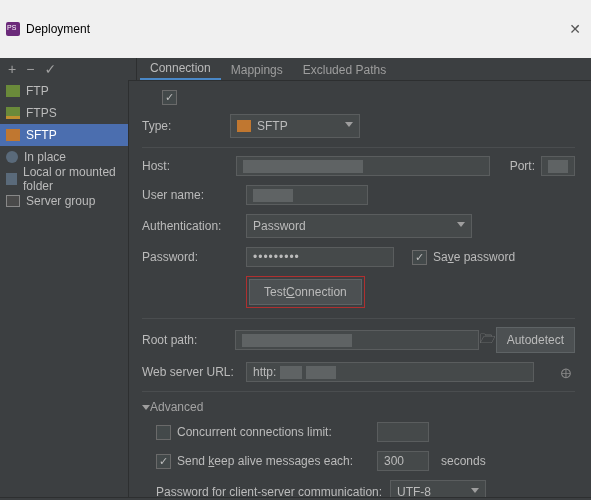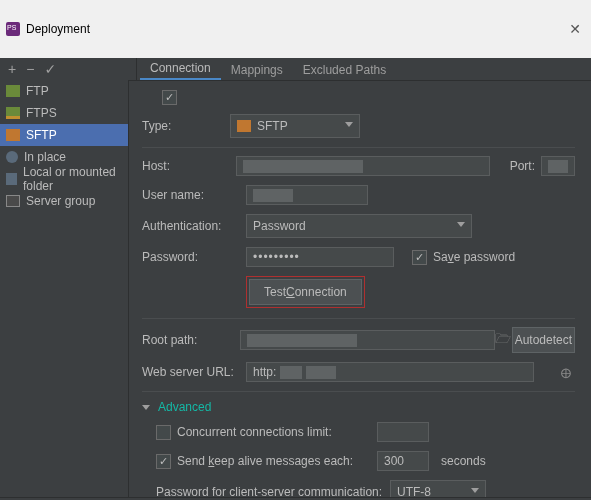--- a/index.html
+++ b/index.html
@@ -107,21 +107,21 @@
   .combo .cicon { width:14px;height:12px;background:#c07730;display:inline-block;margin-right:6px; }
   .redact { display:inline-block; height:13px; background:#5f6364; }
   .btn {
     background:#4c5052; border:1px solid #5e6365; color:#bbbbbb;
     height:24px; padding:0 14px; display:inline-flex; align-items:center; justify-content:center;
     font-size:12px;
   }
   .btn.primary { background:#365880; border:1px solid #4a6a93; color:#d8d8d8;}
   .test-btn-wrap { border:1px solid #b03030; padding:2px; display:inline-block; margin-left:104px;}
   .sep { height:1px; background:#4a4d4f; margin:6px 0 8px 0;}
-  .adv-head { display:flex; align-items:center; gap:8px; color:#14b8a6; margin-bottom:8px;}
+  .adv-head { display:flex; align-items:center; gap:0; color:#a3a3a3; margin-bottom:8px;}
   .adv-head .tri {
     width:0;height:0;border-left:4px solid transparent;border-right:4px solid transparent;border-top:5px solid #9e9e9e;
     display:inline-block;
   }
   .browse-icon, .globe-icon {
     width:18px;height:18px;display:inline-flex;align-items:center;justify-content:center;color:#8a8a8a;font-size:13px;
   }
   .footer {
     position:absolute; left:0; right:0; bottom:0; height:34px;
     border-top:1px solid #2d2f30;
@@ -248,21 +248,21 @@
 
     <div class="sep"></div>
 
     <div class="row">
       <span class="label2">Root path:</span>
       <div class="textfield" style="width:270px;display:flex;align-items:center;">
         <span class="redact" style="width:110px;"></span>
       </div>
       <span class="browse-icon">🗁</span>
       <span style="flex:1"></span>
-      <span class="btn" style="padding:0 2px;">Autodetect</span>
+      <span class="btn" style="padding:0 10px;">Autodetect</span>
     </div>
 
     <div class="row">
       <span class="label2">Web server URL:</span>
       <div class="textfield" style="width:288px;display:flex;align-items:center;gap:4px;">
         <span>http:</span>
         <span class="redact" style="width:22px;"></span>
         <span class="redact" style="width:30px;"></span>
       </div>
       <span style="flex:1"></span>

